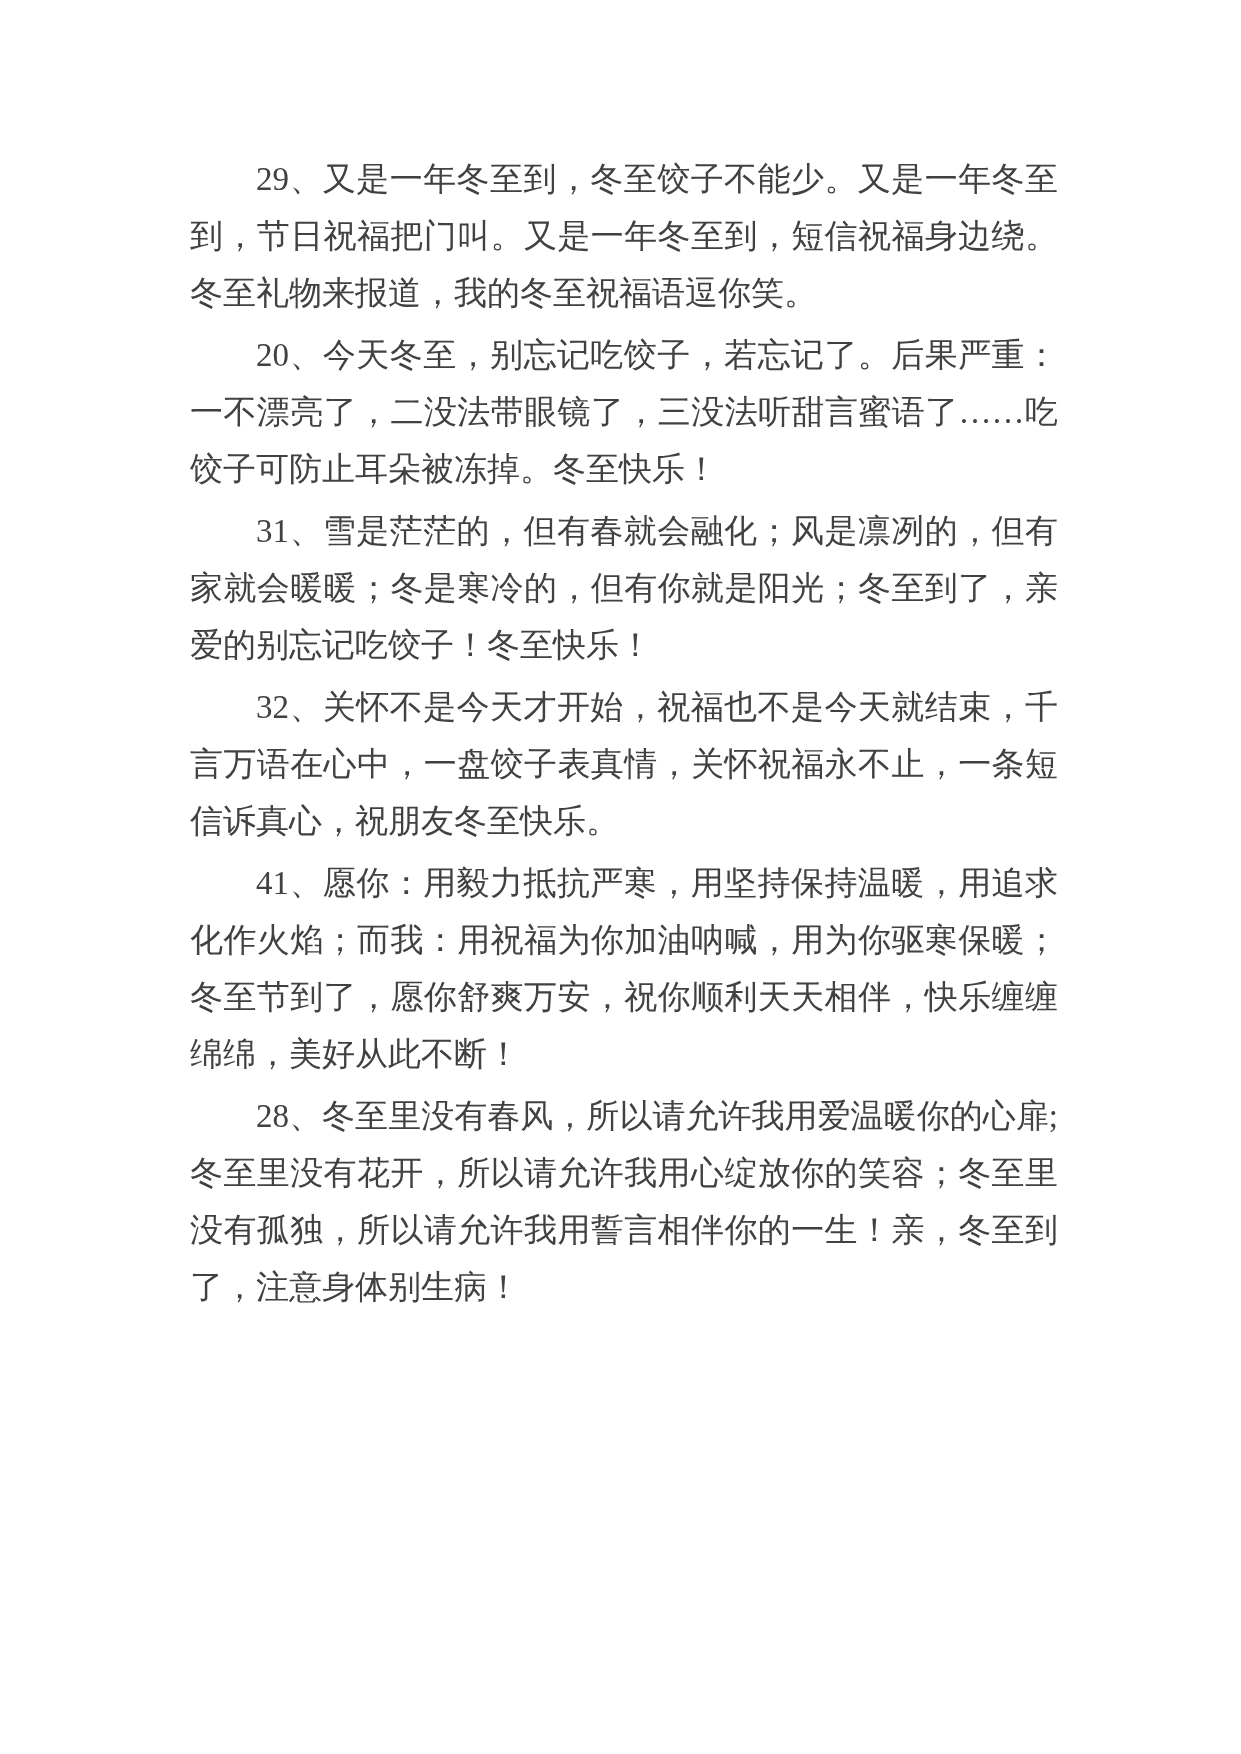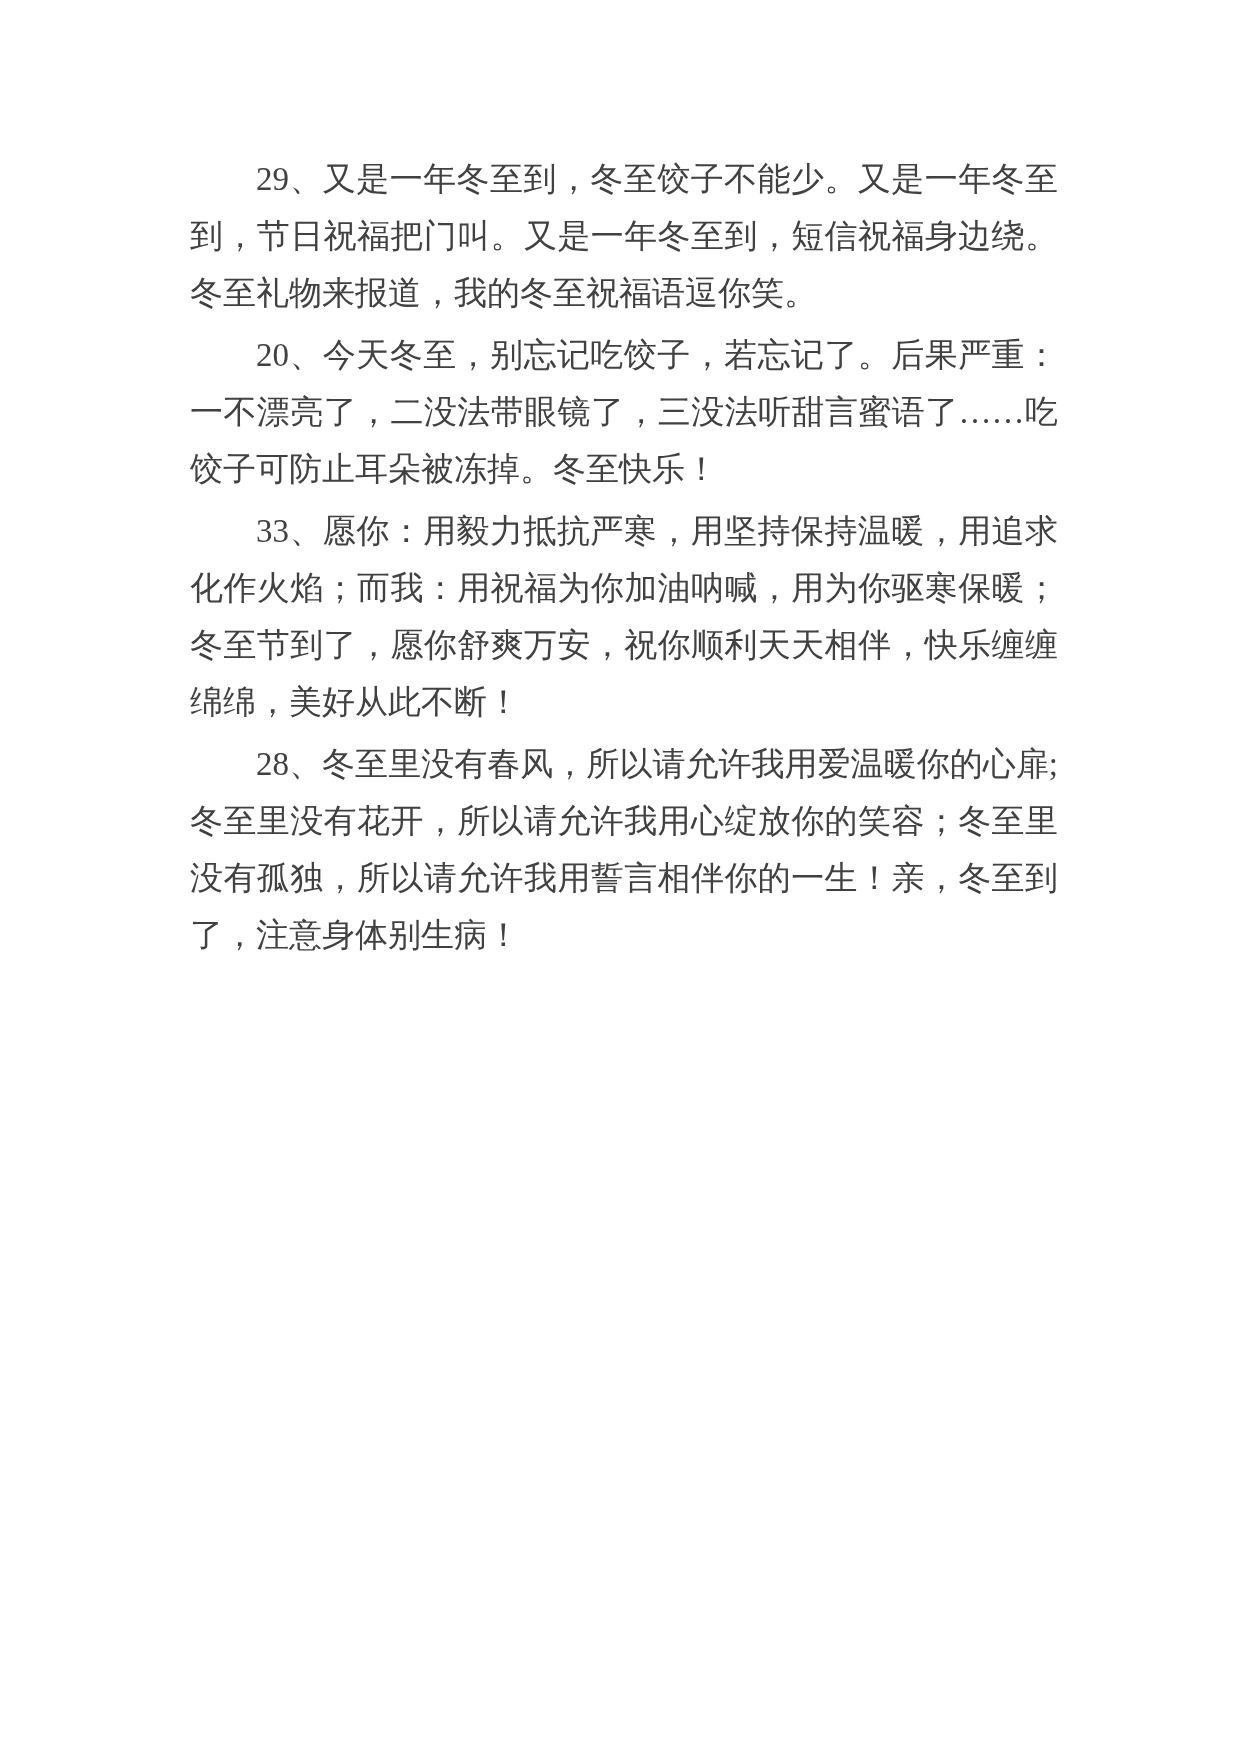--- a/index.html
+++ b/index.html
@@ -40,16 +40,18 @@
     word-break: break-all;
   }
 </style>
 </head>
 <body>
 
 <div class="doc-page">
   <div class="doc-body">
       <p class="para">29、又是一年冬至到，冬至饺子不能少。又是一年冬至到，节日祝福把门叫。又是一年冬至到，短信祝福身边绕。冬至礼物来报道，我的冬至祝福语逗你笑。</p>
       <p class="para">20、今天冬至，别忘记吃饺子，若忘记了。后果严重：一不漂亮了，二没法带眼镜了，三没法听甜言蜜语了……吃饺子可防止耳朵被冻掉。冬至快乐！</p>
-      <p class="para">33、愿你：用毅力抵抗严寒，用坚持保持温暖，用追求化作火焰；而我：用祝福为你加油呐喊，用为你驱寒保暖；冬至节到了，愿你舒爽万安，祝你顺利天天相伴，快乐缠缠绵绵，美好从此不断！</p>
+      <p class="para">31、雪是茫茫的，但有春就会融化；风是凛冽的，但有家就会暖暖；冬是寒冷的，但有你就是阳光；冬至到了，亲爱的别忘记吃饺子！冬至快乐！</p>
+      <p class="para">32、关怀不是今天才开始，祝福也不是今天就结束，千言万语在心中，一盘饺子表真情，关怀祝福永不止，一条短信诉真心，祝朋友冬至快乐。</p>
+      <p class="para">41、愿你：用毅力抵抗严寒，用坚持保持温暖，用追求化作火焰；而我：用祝福为你加油呐喊，用为你驱寒保暖；冬至节到了，愿你舒爽万安，祝你顺利天天相伴，快乐缠缠绵绵，美好从此不断！</p>
       <p class="para">28、冬至里没有春风，所以请允许我用爱温暖你的心扉;冬至里没有花开，所以请允许我用心绽放你的笑容；冬至里没有孤独，所以请允许我用誓言相伴你的一生！亲，冬至到了，注意身体别生病！</p>
     </div>
 </div>
 
 </body></html>

